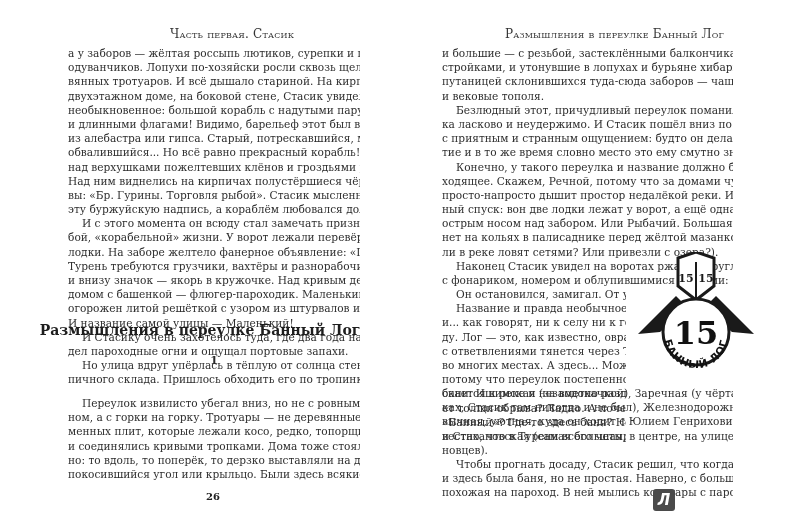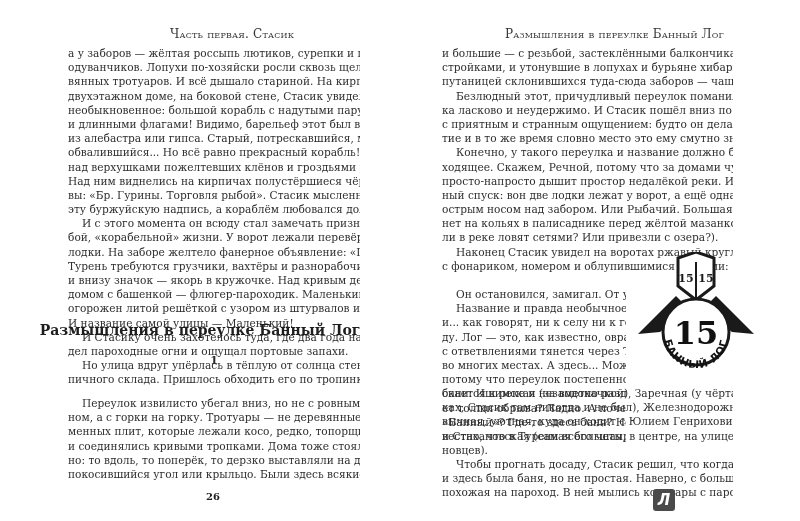--- a/index.html
+++ b/index.html
@@ -80,20 +80,21 @@
   <div class="folio">26</div>
 </div>
 
 <div class="page right">
   <div class="running-head">Размышления в переулке Банный Лог</div>
 
   <div class="body-text" style="top:46px;" id="rt">
       <span class="line">и большие — с резьбой, застеклёнными балкончиками и над-</span>
       <span class="line">стройками, и утонувшие в лопухах и бурьяне хибарки. А над</span>
       <span class="line">путаницей склонившихся туда-сюда заборов — чаща рябин</span>
+      <span class="line last">и вековые тополя.</span>
       <span class="line indent">Безлюдный этот, причудливый переулок поманил Стаси-</span>
       <span class="line">ка ласково и неудержимо. И Стасик пошёл вниз по плитам</span>
       <span class="line">с приятным и странным ощущением: будто он делал откры-</span>
       <span class="line last">тие и в то же время словно место это ему смутно знакомо.</span>
       <span class="line indent">Конечно, у такого переулка и название должно быть под-</span>
       <span class="line">ходящее. Скажем, Речной, потому что за домами чувствуется,</span>
       <span class="line">просто-напросто дышит простор недалёкой реки. Или Лодоч-</span>
       <span class="line">ный спуск: вон две лодки лежат у ворот, а ещё одна торчит</span>
       <span class="line">острым носом над забором. Или Рыбачий. Большая сеть сох-</span>
       <span class="line">нет на кольях в палисаднике перед жёлтой мазанкой (неуже-</span>

